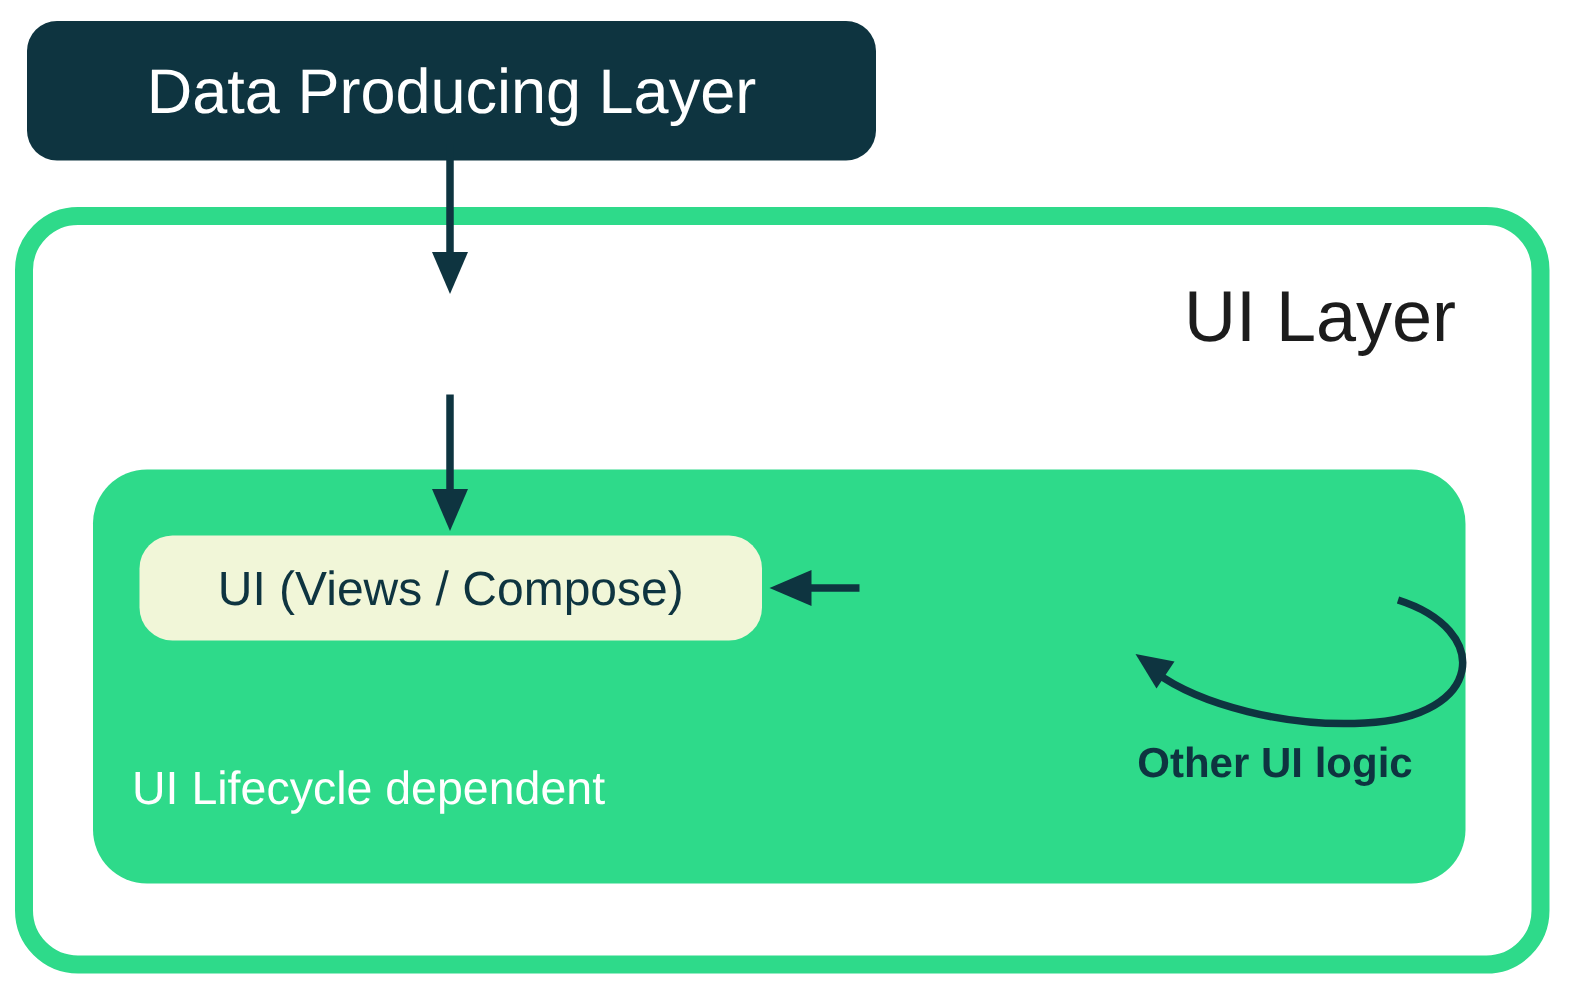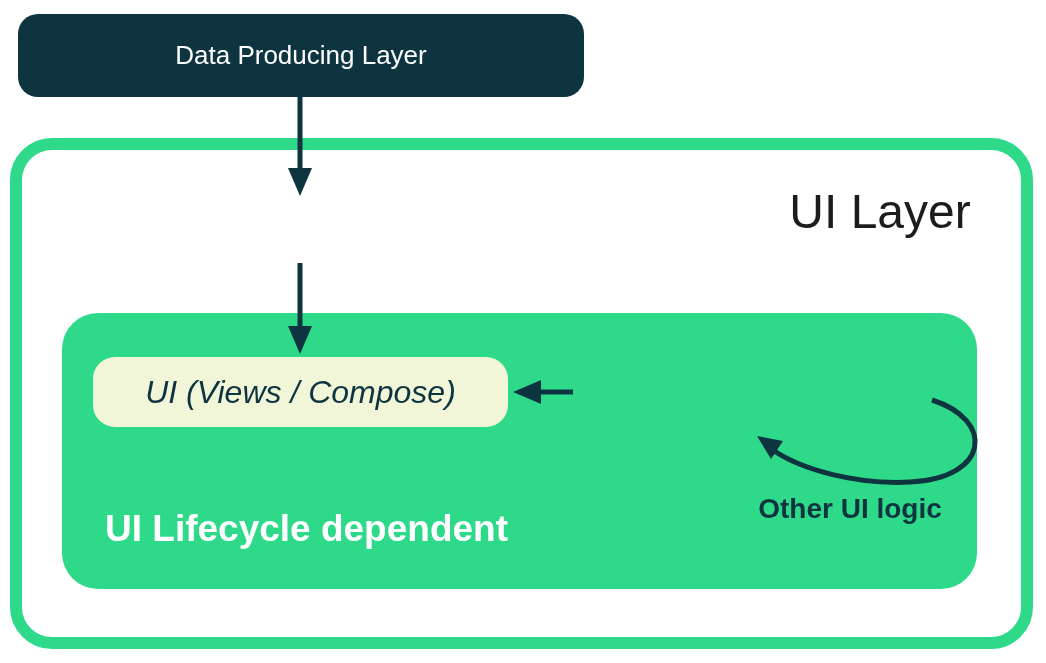--- a/index.html
+++ b/index.html
@@ -18,25 +18,25 @@
     background:var(--white);
     overflow:hidden;
   }
   .box{
     position:absolute;
     display:flex;align-items:center;justify-content:center;
     text-align:center;
     box-sizing:border-box;
   }
   .dark-box{
-    left:18px;top:14px;width:566px;height:83px;
+    left:18px;top:14px;width:566px;height:93px;
     background:var(--navy);
     border-radius:20px;
     color:var(--white);
-    font-size:26px;
+    font-size:42px;
   }
   .ui-layer-container{
     position:absolute;
     left:10px;top:138px;width:1023px;height:511px;
     background:var(--white);
     border:12px solid var(--green);
     border-radius:42px;
     box-sizing:border-box;
   }
   .screen-box{
@@ -59,44 +59,42 @@
     left:62px;top:313px;width:915px;height:276px;
     background:var(--green);
     border-radius:36px;
   }
   .yellow-box{
     left:93px;top:357px;width:415px;height:70px;
     background:var(--pale-yellow);
     border-radius:22px;
     color:var(--navy);
     font-size:32px;
-    font-style:italic;
   }
   .logic-box{
     left:573px;top:357px;width:360px;height:70px;
     background:var(--light-blue);
     border-radius:20px;
     color:var(--navy);
     font-size:31px;
   }
   .other-label{
     position:absolute;
     left:730px;top:490px;width:240px;
     text-align:center;
     color:var(--navy);
     font-size:28px;
     line-height:1.35;
     font-weight:bold;
   }
   .lifecycle-label{
     position:absolute;
-    left:105px;top:508px;
+    left:88px;top:508px;
     color:var(--white);
-    font-size:37px;
-    font-weight:bold;
+    font-size:31px;
   }
   .arrow-overlay{
     position:absolute;
     left:0;top:0;width:1046px;height:663px;
     pointer-events:none;
   }
   .arrow-overlay .stroke{stroke:var(--navy);stroke-width:5;fill:none;}
   .arrow-overlay .fill{fill:var(--navy);stroke:none;}
 </style>
 </head>

